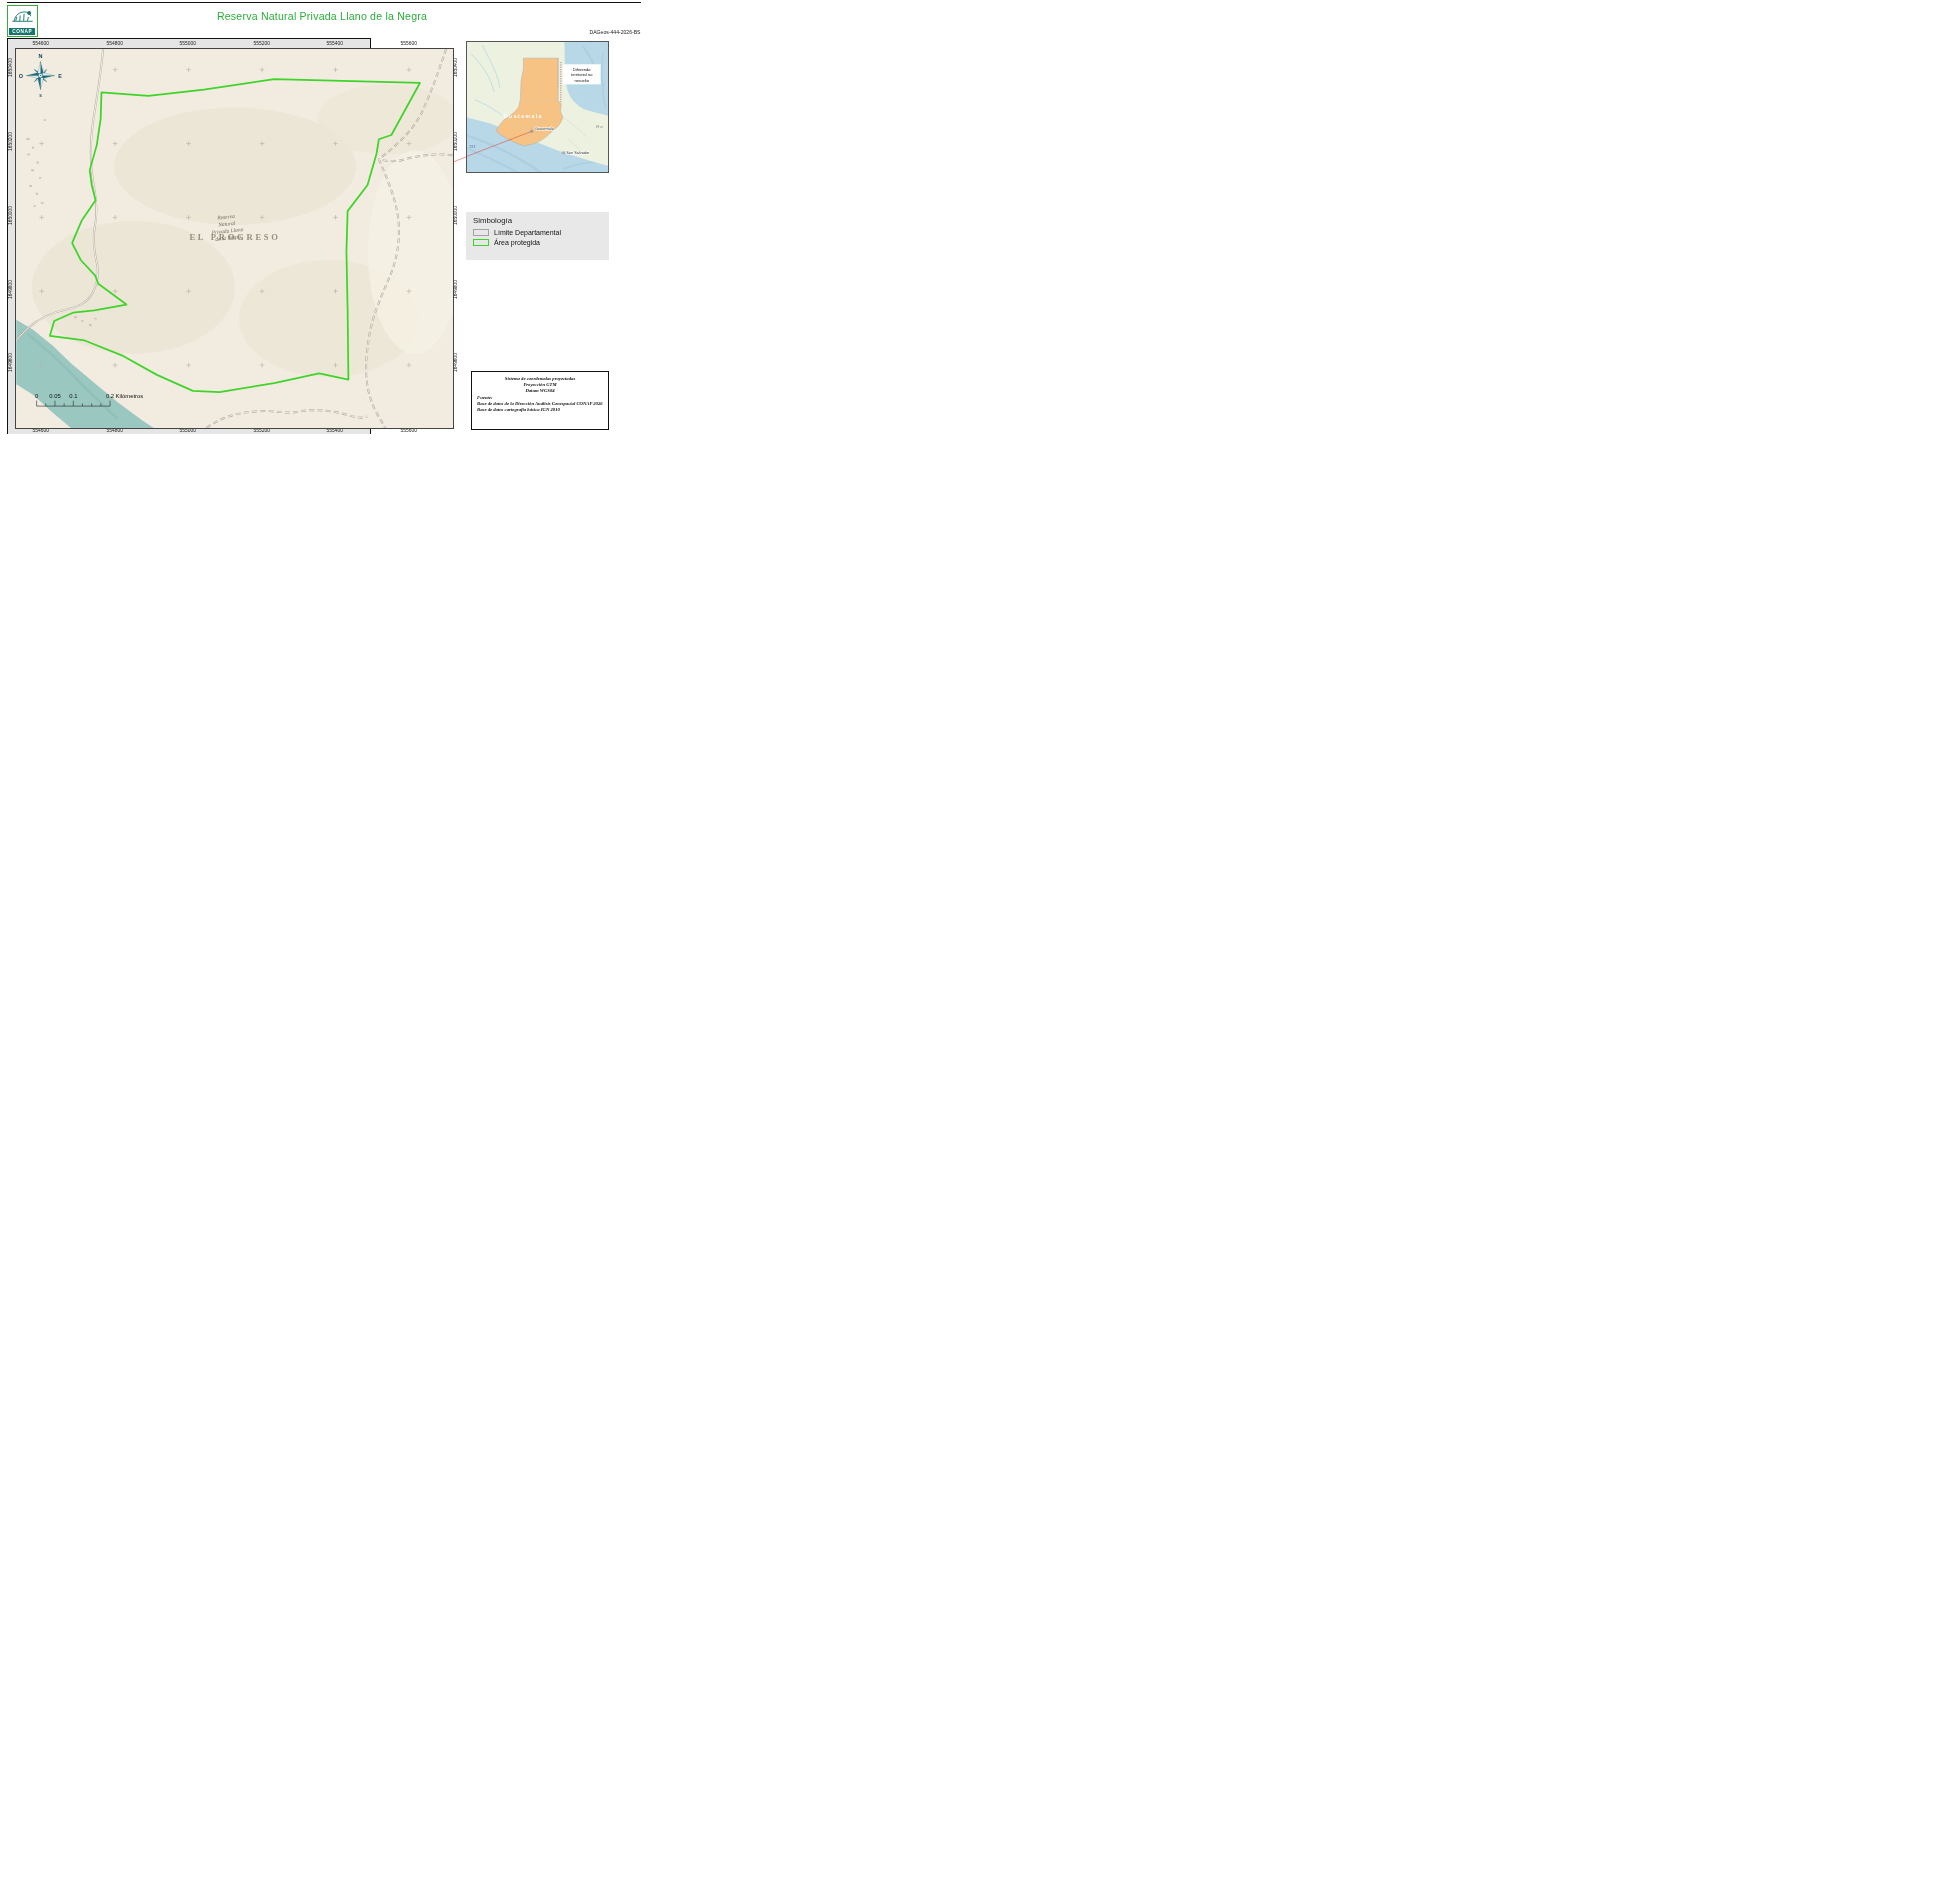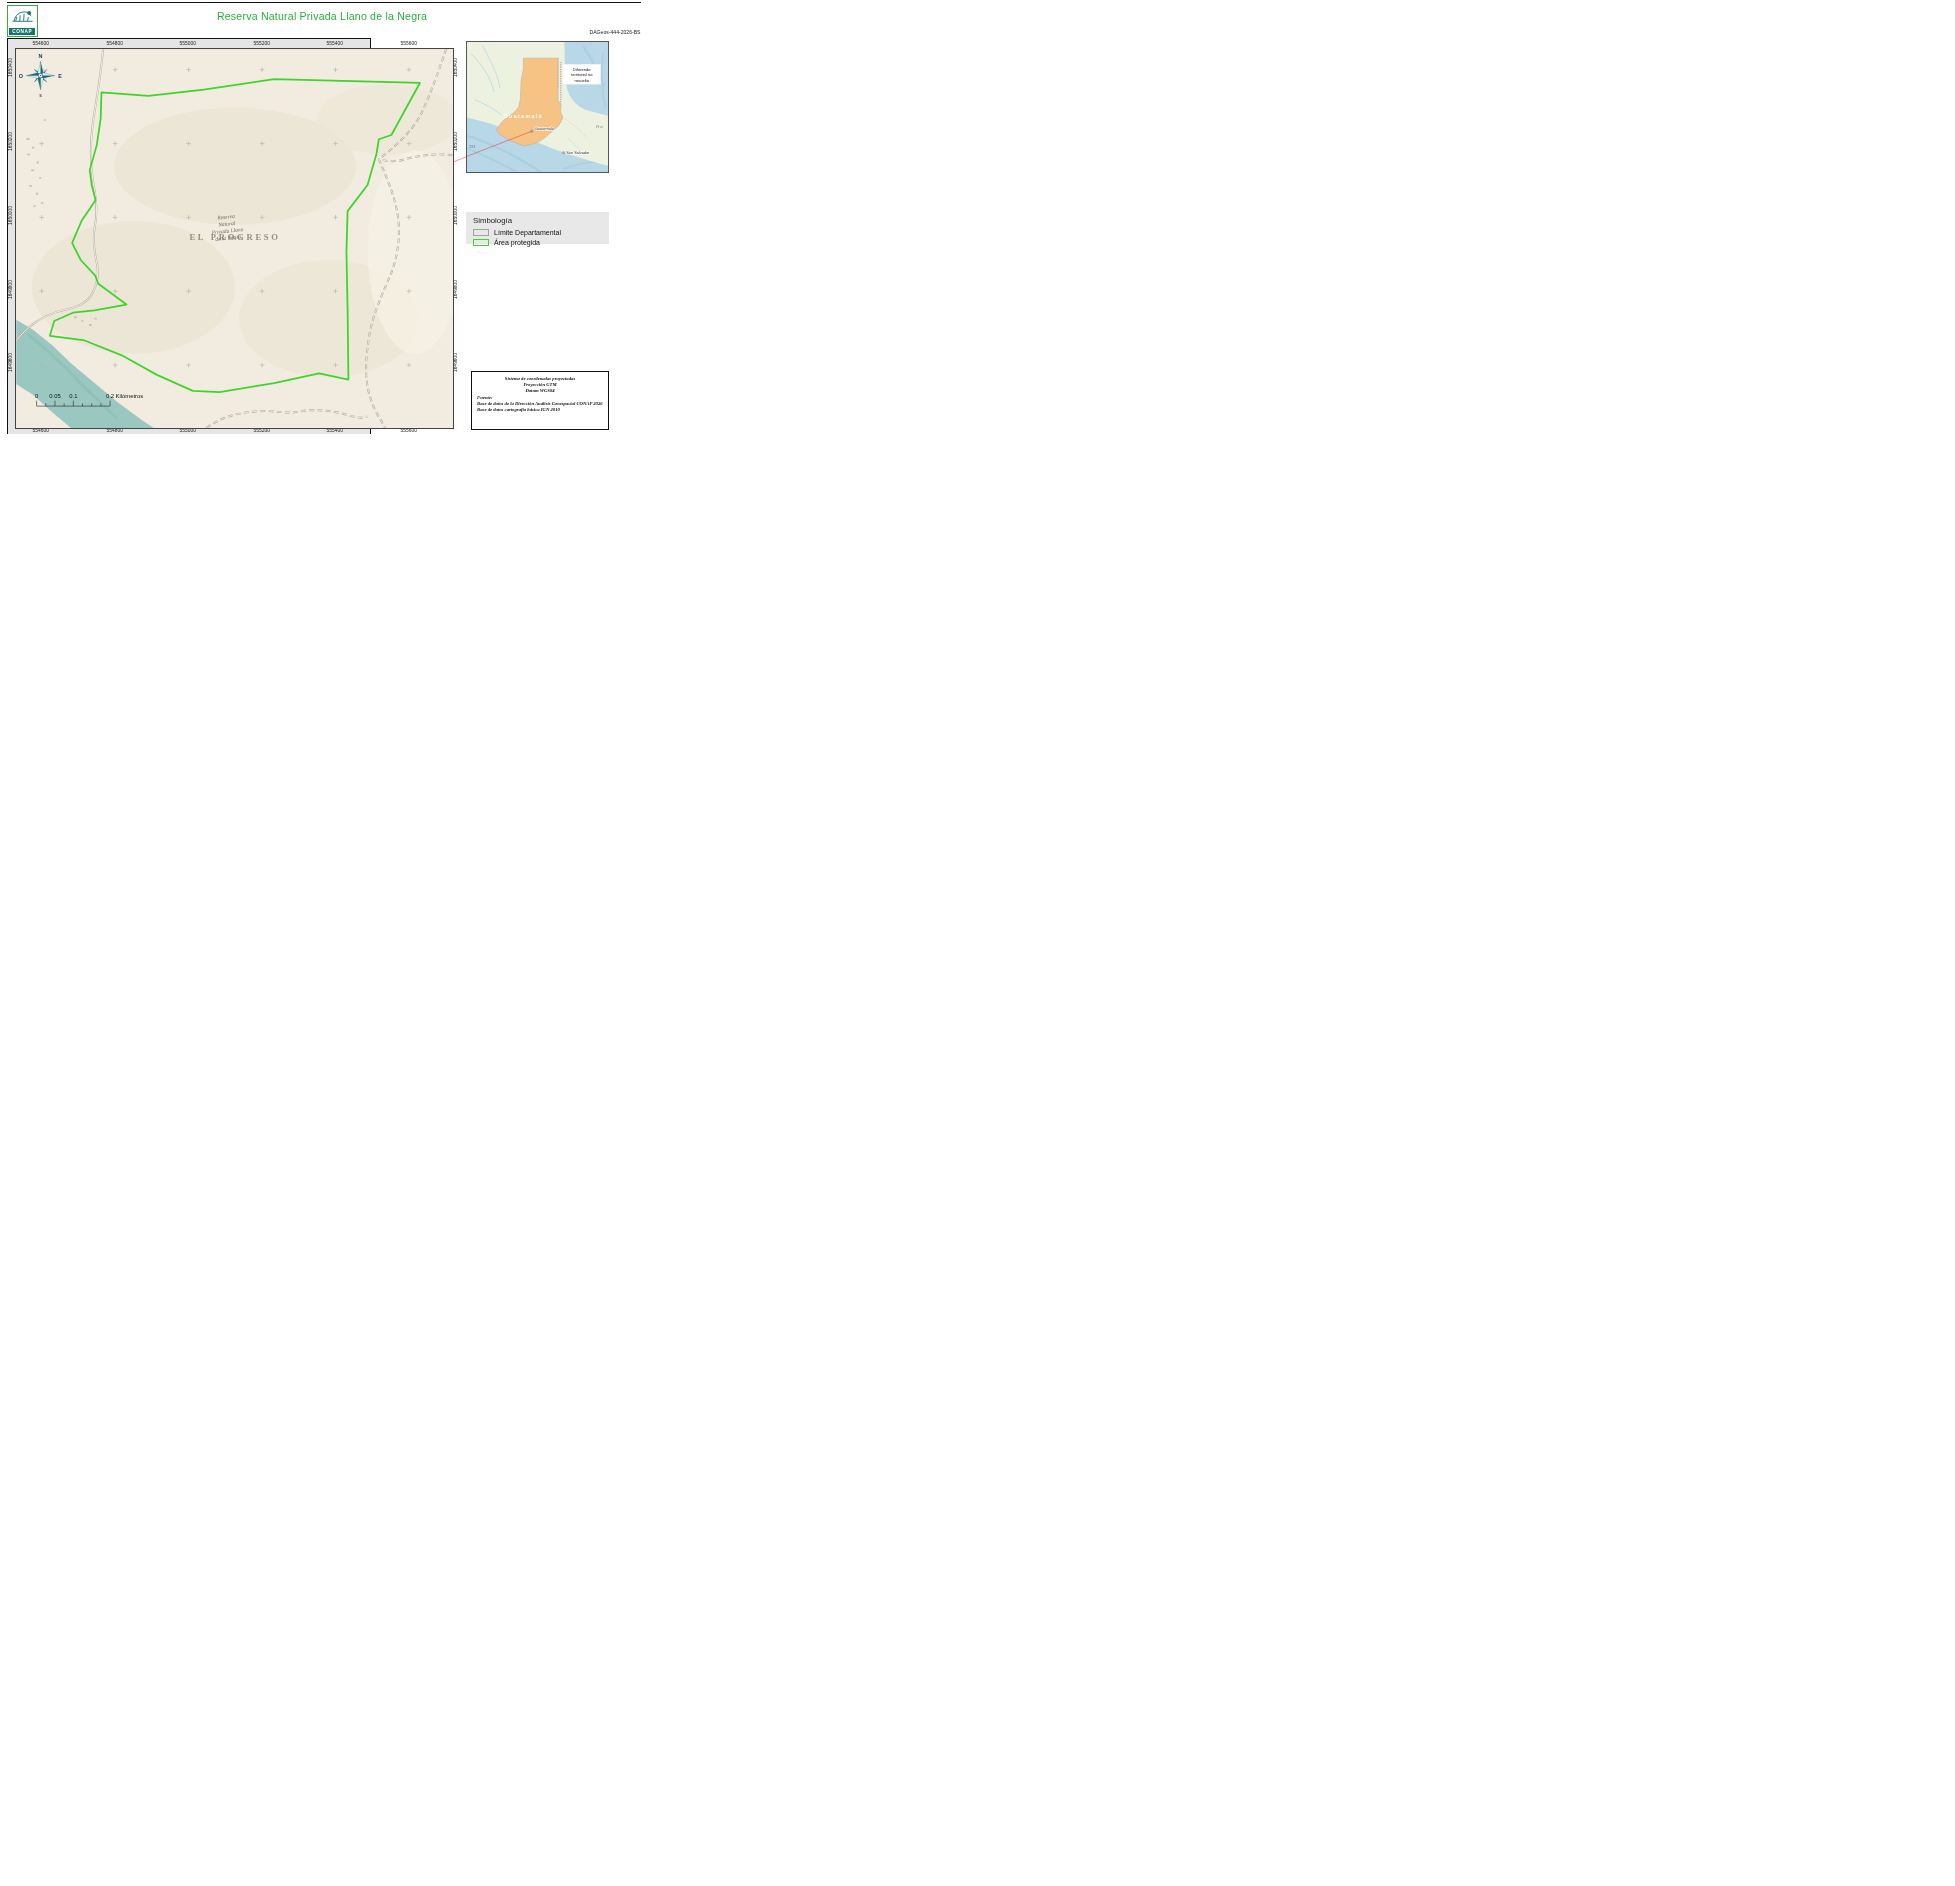--- a/index.html
+++ b/index.html
@@ -20,21 +20,21 @@
   .map-inner svg{display:block;}
   .xlab{position:absolute;width:23.5px;text-align:center;font-size:4.9px;color:#222;}
   .ylab{position:absolute;width:27px;text-align:center;font-size:4.9px;color:#222;transform:rotate(-90deg);}
 
   
   .inset{position:absolute;left:466px;top:41px;width:143px;height:132px;border:0.4px solid #555;box-sizing:border-box;background:#b8d8e8;}
   .inset svg{display:block;width:100%;height:100%;}
   .callout-svg{position:absolute;left:453px;top:156px;width:14px;height:7px;overflow:visible;}
 
   
-  .legend{position:absolute;left:466px;top:212px;width:143px;height:32px;background:#e8e8e8;box-sizing:border-box;padding:3.9px 7px;}
+  .legend{position:absolute;left:466px;top:212px;width:143px;height:48px;background:#e8e8e8;box-sizing:border-box;padding:3.9px 7px;}
   .legend-title{font-size:7.8px;color:#1a1a1a;margin-bottom:3.9px;}
   .legend-row{display:flex;align-items:center;margin-bottom:3.1px;}
   .swatch{width:15.6px;height:7px;box-sizing:border-box;margin-right:5.5px;background:transparent;}
   .swatch.dept{border:1.2px solid #a2a2a2;}
   .swatch.prot{border:1.6px solid #3fd42a;}
   .legend-label{font-size:7px;color:#111;}
 
   
   .credits{position:absolute;left:471px;top:371px;width:138px;height:59px;border:0.8px solid #111;background:#fff;
            box-sizing:border-box;padding:3.5px 5.1px;font-family:"Liberation Serif",serif;font-style:italic;font-weight:bold;

